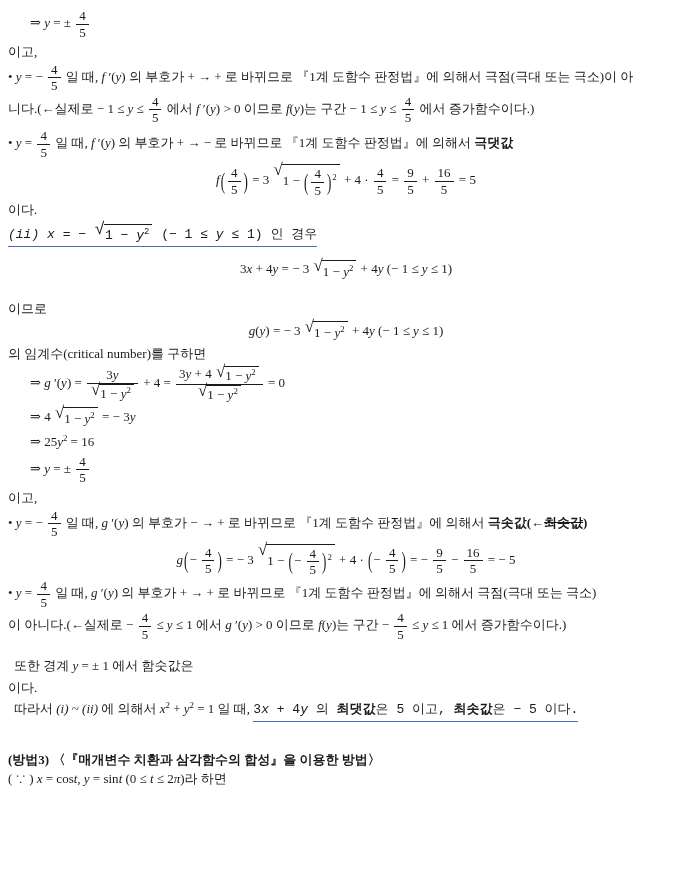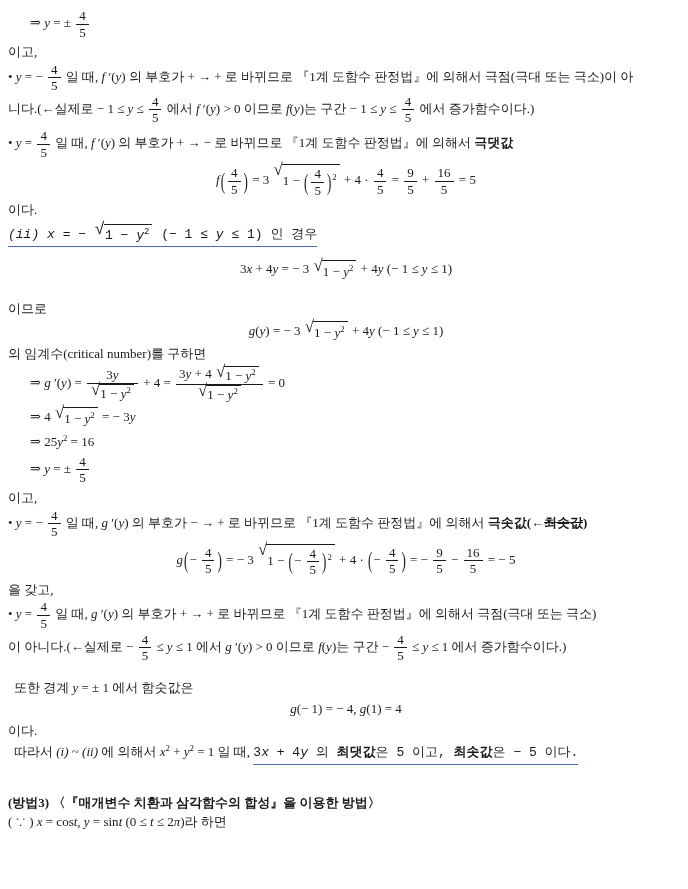--- a/index.html
+++ b/index.html
@@ -69,22 +69,20 @@
         <span class="sq-b"><span class="t">1 − </span><span class="m">y</span><sup class="s">2</sup></span>
       </span><span class="t"> = − 3</span><span class="m">y</span></div>
     <div class="line" style="padding-left: 22px; margin-top: 4px;"><span class="t">⇒   25</span><span class="m">y</span><sup class="s">2</sup><span class="t"> = 16</span></div>
     <div class="line" style="padding-left: 22px; margin-top: 2px;"><span class="t">⇒   </span><span class="m">y</span><span class="t"> = ± </span><span class="frac"><span class="fn"><span class="t">4</span></span><span class="fd"><span class="t">5</span></span></span></div>
     <div class="line" style="margin-top: 2px;"><span class="t">이고,</span></div>
     <div class="line"><span class="t">• </span><span class="m">y</span><span class="t"> = − </span><span class="frac"><span class="fn"><span class="t">4</span></span><span class="fd"><span class="t">5</span></span></span><span class="t"> 일 때,  </span><span class="m">g</span><span class="t"> ′(</span><span class="m">y</span><span class="t">) 의 부호가 −  →  + 로 바뀌므로 『1계 도함수 판정법』에 의해서 </span><span class="b">극솟값(←</span><span class="x">최솟값</span><span class="b">)</span></div>
     <div class="line center" style="margin-top: 4px;"><span class="m">g</span><span class="bigp">(</span><span class="t">− </span><span class="frac"><span class="fn"><span class="t">4</span></span><span class="fd"><span class="t">5</span></span></span><span class="bigp">)</span><span class="t"> = − 3 </span><span class="sqrt">
         <span class="sq-g">√</span>
         <span class="sq-b"><span class="t">1 − </span><span class="bigp">(</span><span class="t">− </span><span class="frac"><span class="fn"><span class="t">4</span></span><span class="fd"><span class="t">5</span></span></span><span class="bigp">)</span><sup class="s">2</sup></span>
       </span><span class="t"> + 4 · </span><span class="bigp">(</span><span class="t">− </span><span class="frac"><span class="fn"><span class="t">4</span></span><span class="fd"><span class="t">5</span></span></span><span class="bigp">)</span><span class="t"> = − </span><span class="frac"><span class="fn"><span class="t">9</span></span><span class="fd"><span class="t">5</span></span></span><span class="t"> − </span><span class="frac"><span class="fn"><span class="t">16</span></span><span class="fd"><span class="t">5</span></span></span><span class="t"> = − 5</span></div>
-    <div class="line" style="margin-top: 2px;"><span class="t">을 갖고,</span></div>
     <div class="line"><span class="t">• </span><span class="m">y</span><span class="t"> = </span><span class="frac"><span class="fn"><span class="t">4</span></span><span class="fd"><span class="t">5</span></span></span><span class="t"> 일 때,  </span><span class="m">g</span><span class="t"> ′(</span><span class="m">y</span><span class="t">) 의 부호가 +  →  + 로 바뀌므로 『1계 도함수 판정법』에 의해서 극점(극대 또는 극소)</span></div>
     <div class="line"><span class="t">이 아니다.(←실제로 − </span><span class="frac"><span class="fn"><span class="t">4</span></span><span class="fd"><span class="t">5</span></span></span><span class="t"> ≤ </span><span class="m">y</span><span class="t"> ≤ 1 에서  </span><span class="m">g</span><span class="t"> ′(</span><span class="m">y</span><span class="t">) &gt; 0 이므로 </span><span class="m">f</span><span class="t">(</span><span class="m">y</span><span class="t">)는 구간 − </span><span class="frac"><span class="fn"><span class="t">4</span></span><span class="fd"><span class="t">5</span></span></span><span class="t"> ≤ </span><span class="m">y</span><span class="t"> ≤ 1 에서 증가함수이다.)</span></div>
     <div class="line" style="padding-left: 6px; margin-top: 14px;"><span class="t">또한 경계 </span><span class="m">y</span><span class="t"> = ± 1 에서 함숫값은</span></div>
-    <div class="line center" style="margin-top: 2px;"><span class="m">g</span><span class="t">(− 1) = − 4,  </span><span class="m">g</span><span class="t">(1) = 4</span></div>
     <div class="line" style="margin-top: 2px;"><span class="t">이다.</span></div>
     <div class="line" style="padding-left: 6px; margin-top: 2px;"><span class="t">따라서 </span><span class="m">(i)</span><span class="t"> ~ </span><span class="m">(ii)</span><span class="t"> 에 의해서  </span><span class="m">x</span><sup class="s">2</sup><span class="t"> + </span><span class="m">y</span><sup class="s">2</sup><span class="t"> = 1 일 때,  </span><span class="u"><span class="t">3</span><span class="m">x</span><span class="t"> + 4</span><span class="m">y</span><span class="t"> 의 </span><span class="b">최댓값</span><span class="t">은 5 이고, </span><span class="b">최솟값</span><span class="t">은 − 5 이다.</span></span></div>
     <div class="line" style="margin-top: 28px;"><span class="b">(방법3) 〈『매개변수 치환과 삼각함수의 합성』을 이용한 방법〉</span></div>
     <div class="line"><span class="t">( ∵ ) </span><span class="m">x</span><span class="t"> = cos</span><span class="m">t</span><span class="t">,  </span><span class="m">y</span><span class="t"> = sin</span><span class="m">t</span><span class="t">  (0 ≤ </span><span class="m">t</span><span class="t"> ≤ 2</span><span class="m">π</span><span class="t">)라 하면</span></div>
   </div>
 
 </body></html>

